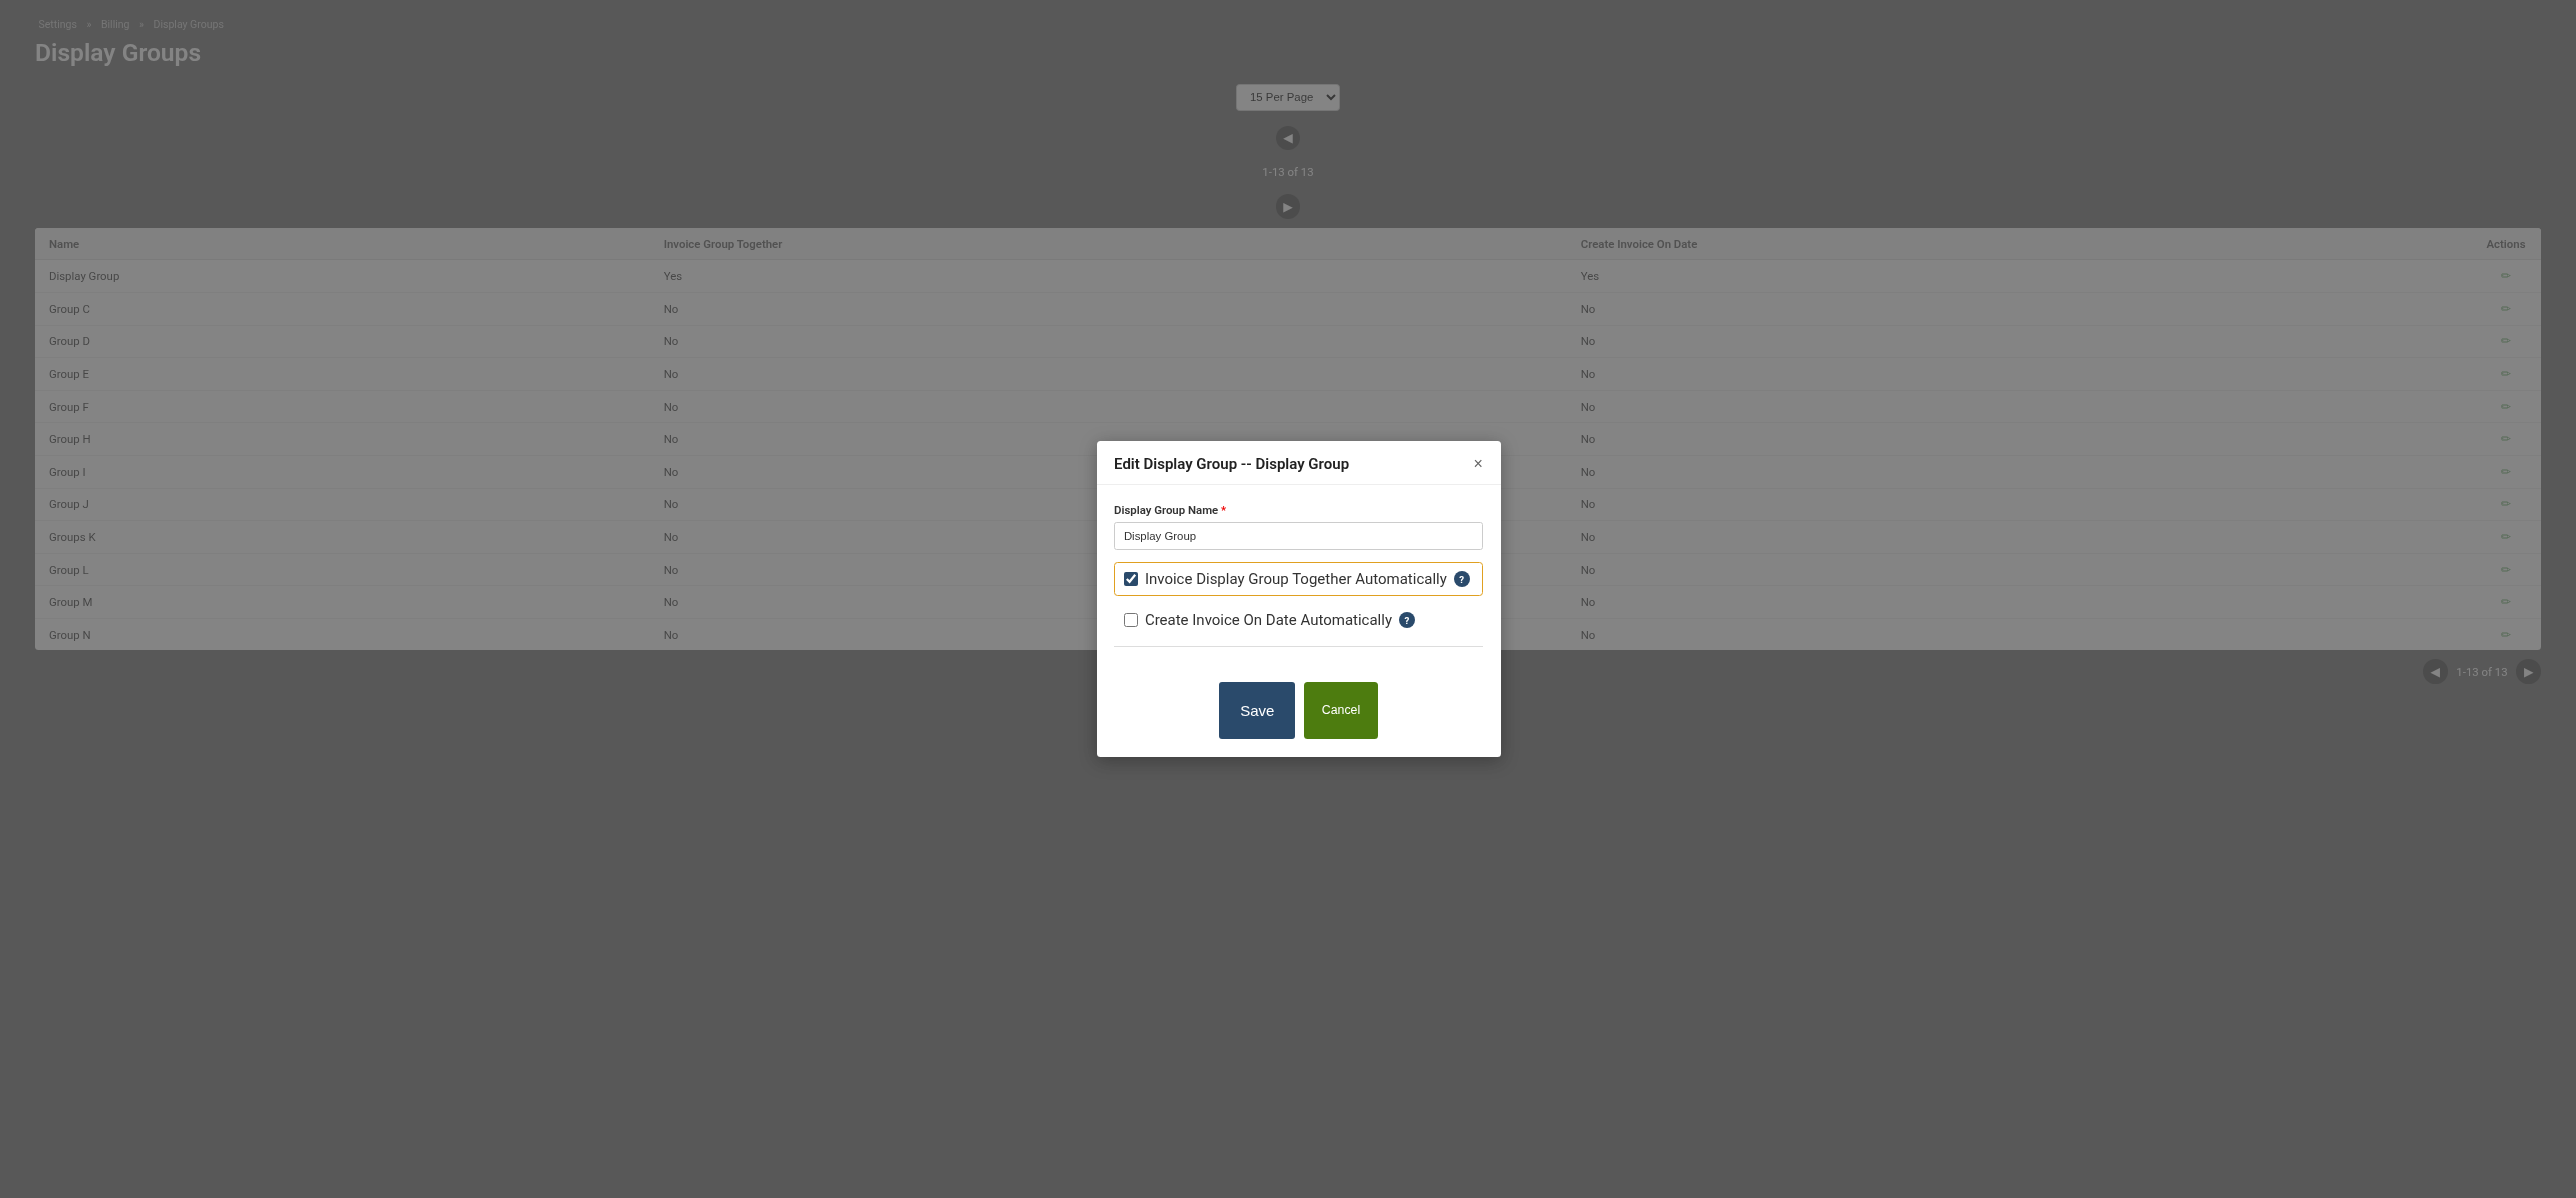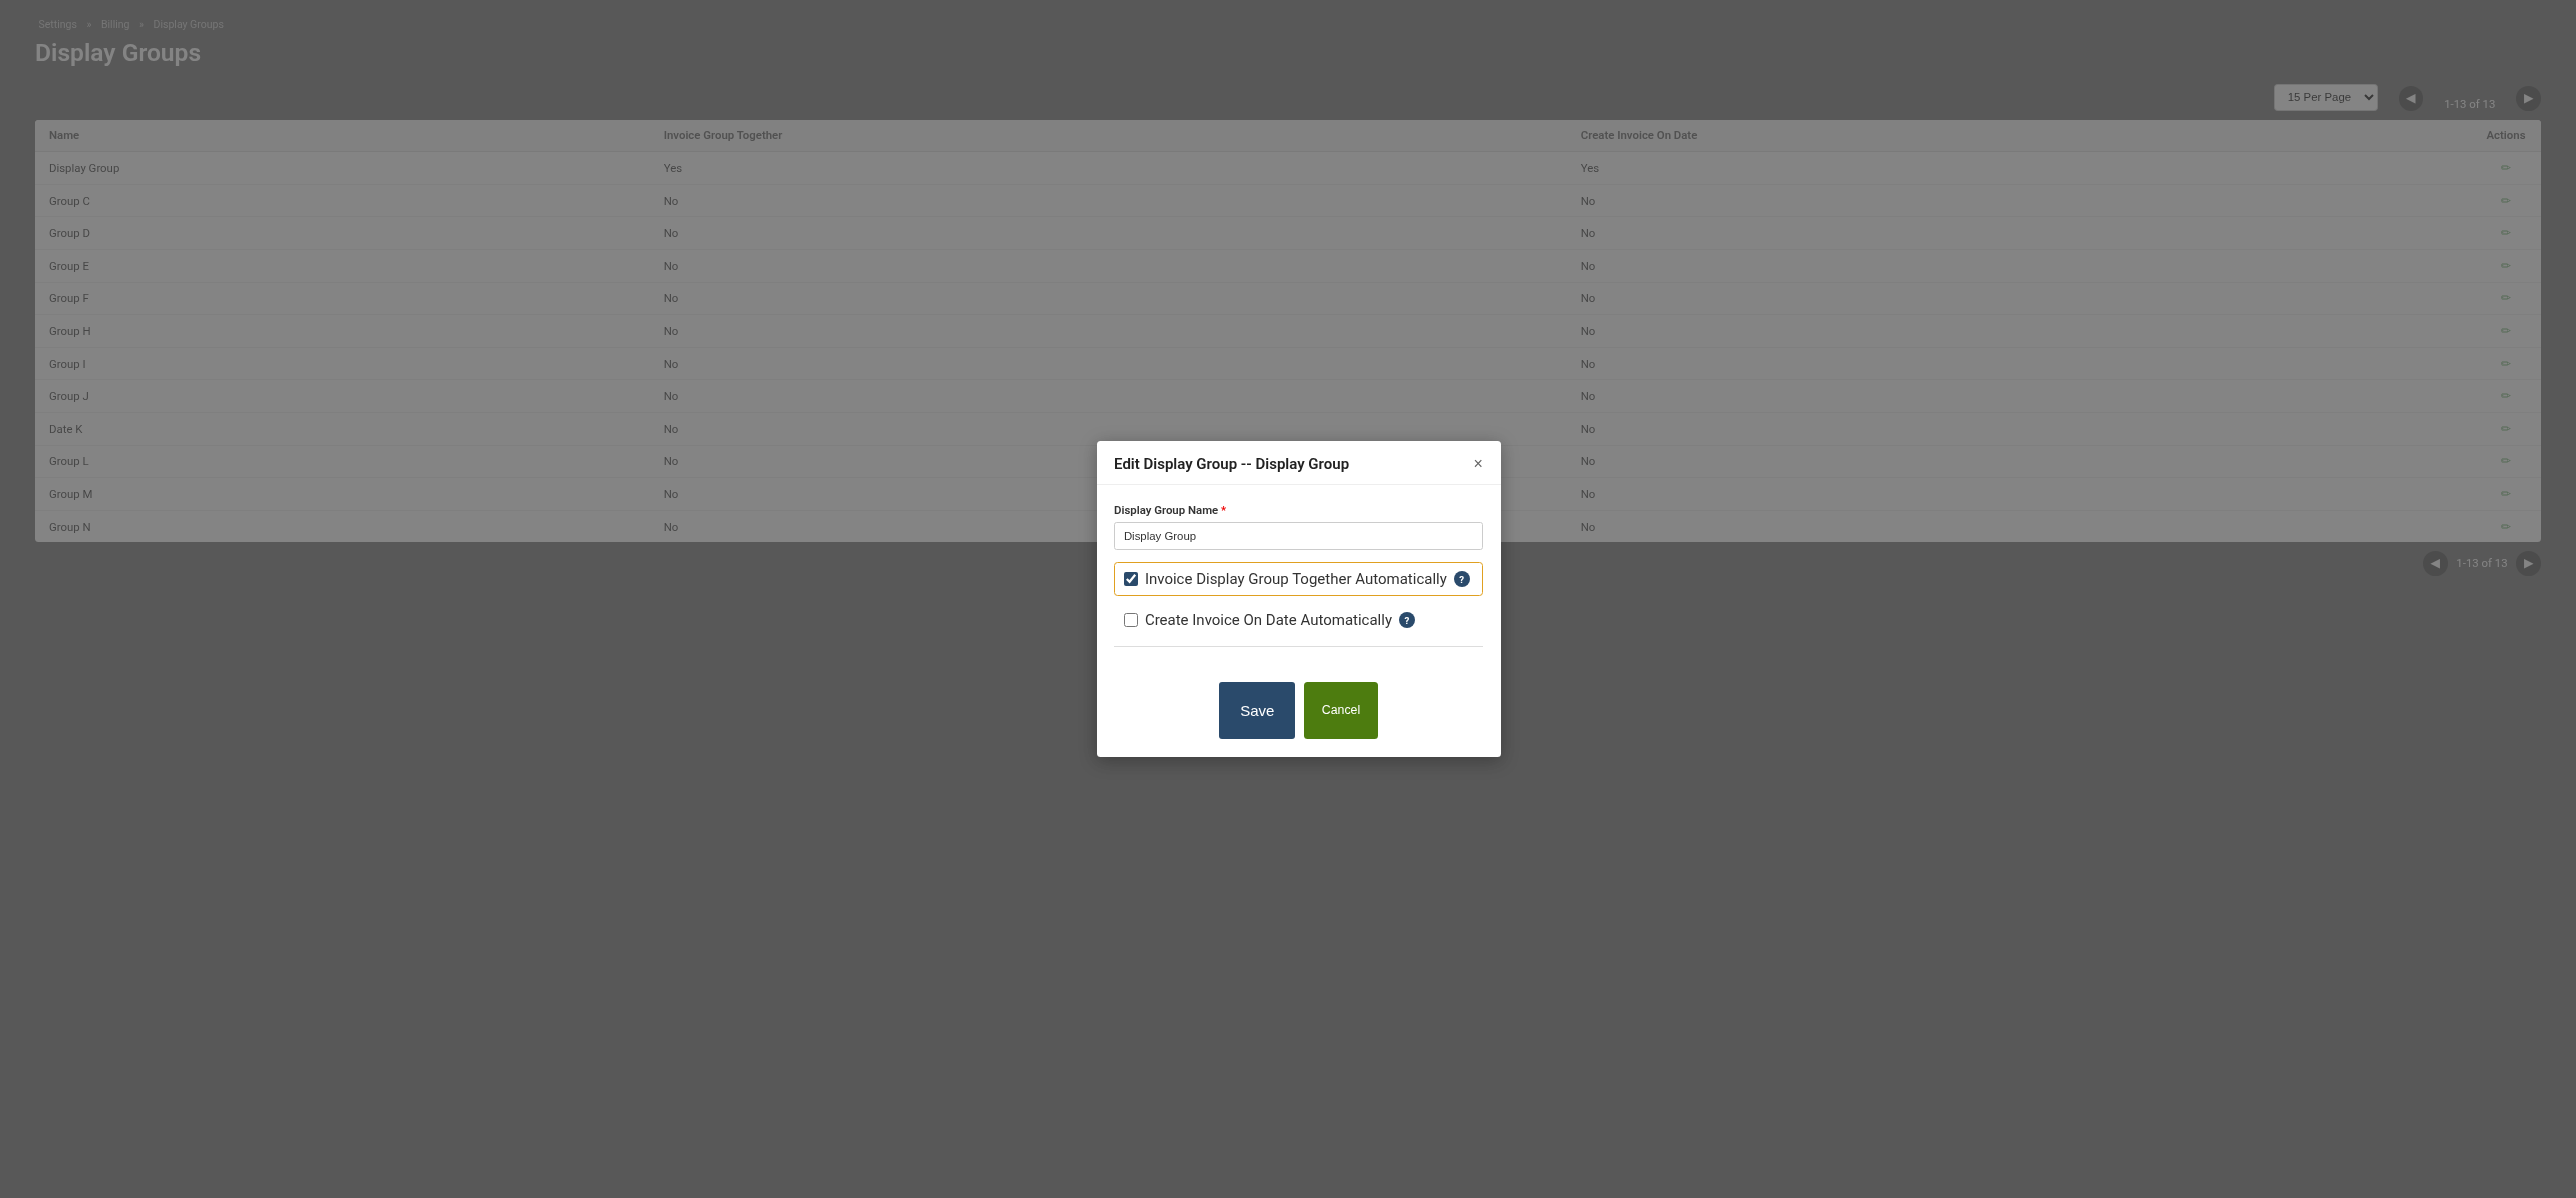--- a/index.html
+++ b/index.html
@@ -28,23 +28,24 @@
     .page-title {
       font-size: 24.6px;
       font-weight: 600;
       color: #fff;
       margin-bottom: 17.6px;
     }
 
     .top-controls {
       display: flex;
       justify-content: flex-end;
-      align-items: flex-end;
-      gap: 21px;
+      align-items: center;
+      gap: 15px;
       margin-bottom: 8.8px;
+      flex-direction: column;
     }
 
     .per-page-select {
       padding: 5.3px 8.8px;
       border: 0.9px solid #ccc;
       border-radius: 3.5px;
       font-size: 11.4px;
       background: #fff;
       cursor: pointer;
     }
@@ -362,21 +363,21 @@
     </tr>
           <tr>
       <td>Group J</td>
       <td>No</td>
       <td>No</td>
       <td class="actions-col">
         <span class="edit-icon">✏</span>
       </td>
     </tr>
           <tr>
-      <td>Date K</td>
+      <td>Groups K</td>
       <td>No</td>
       <td>No</td>
       <td class="actions-col">
         <span class="edit-icon">✏</span>
       </td>
     </tr>
           <tr>
       <td>Group L</td>
       <td>No</td>
       <td>No</td>

